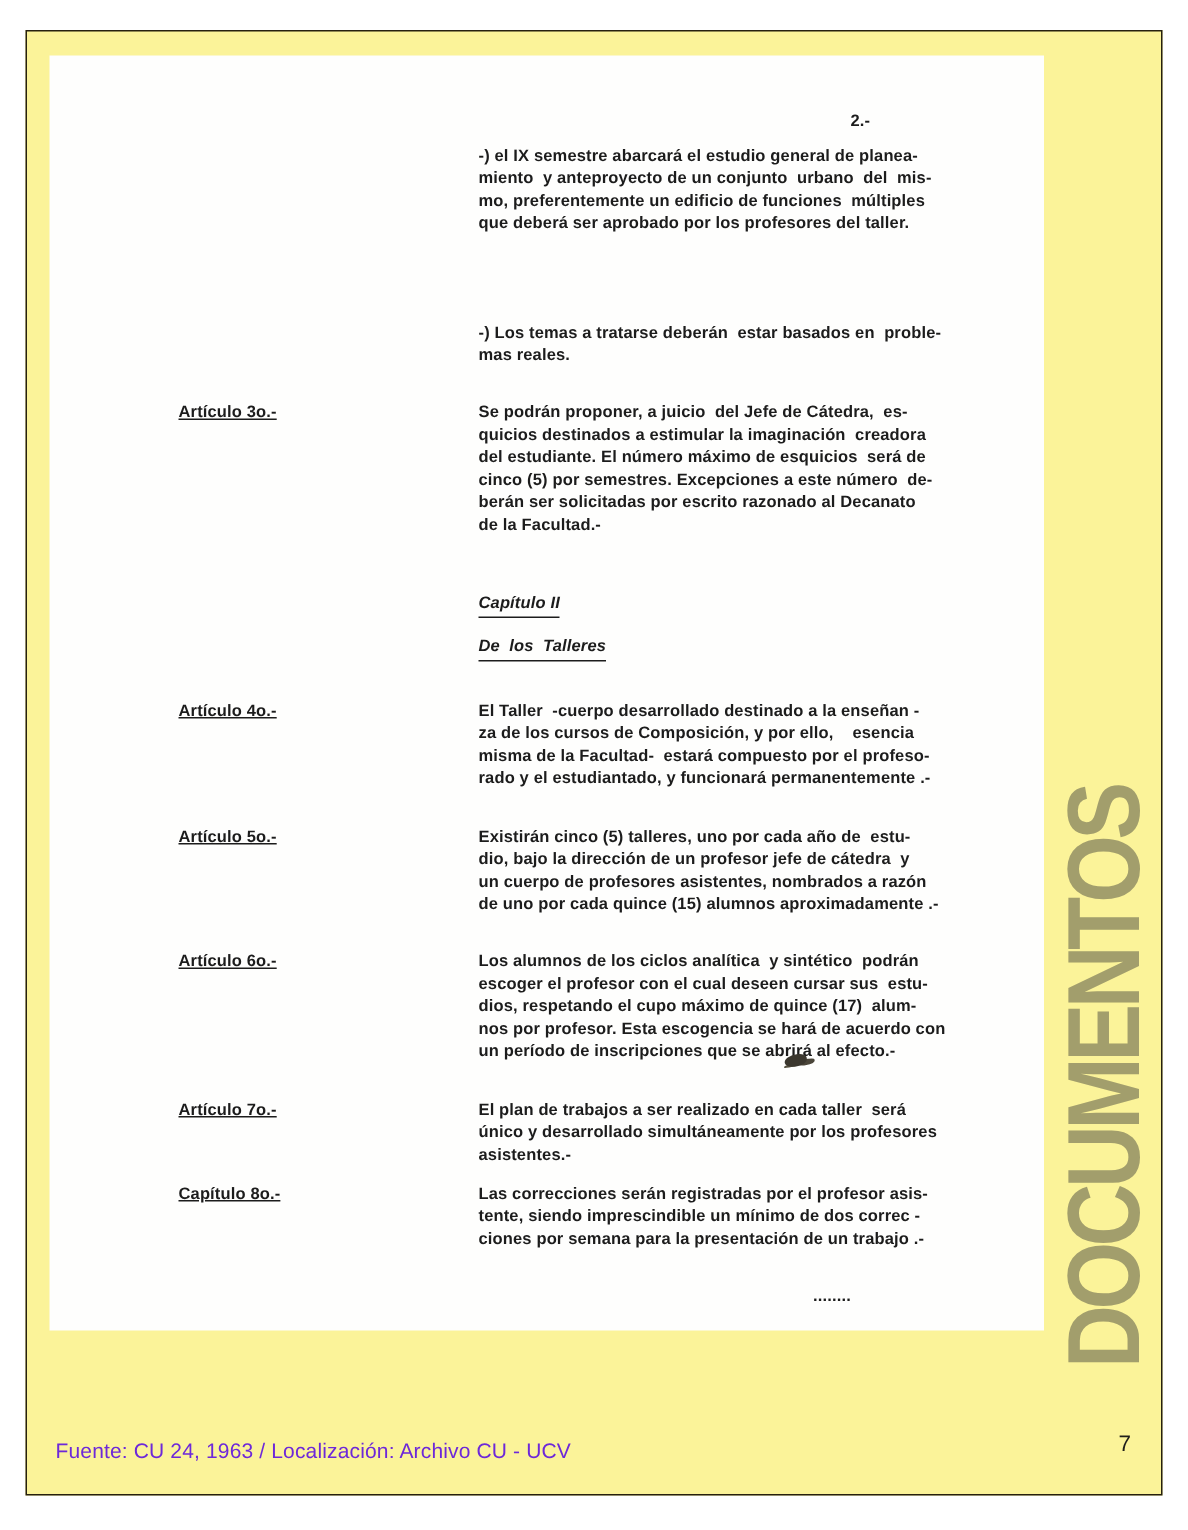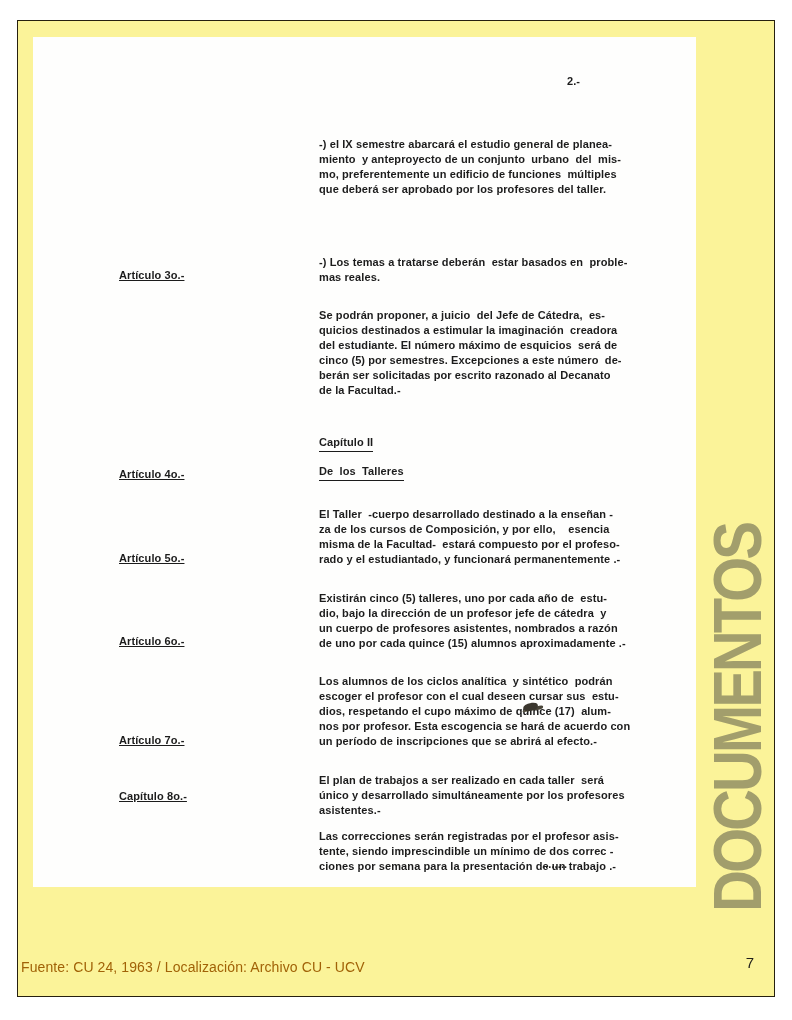--- a/index.html
+++ b/index.html
@@ -16,47 +16,47 @@
 
   .scan {
     position:absolute; left:15px; top:16px; width:663px; height:850px;
     background:#FEFEFD; color:#1C1C1C;
   }
   .scan .t {
     position:absolute; font-weight:bold; font-size:11px; line-height:15px;
     letter-spacing:0.1px; white-space:pre-wrap; color:#1C1C1C;
   }
   .corner-num { left:534px; top:37px; font-size:12px; }
-  .body-col { left:286px; width:352px;margin-top:40px; }
+  .body-col { left:286px; width:352px; }
   .lbl-col  { left:86px; white-space:nowrap;text-decoration:underline; }
   .row { position:absolute; left:0; right:0; height:0; }
   .row .t { top:0; }
   .heading-underline {
-    display:inline-block; border-bottom:1.5px solid #1C1C1C; padding-bottom:1px;
+    display:inline-block; border-bottom:1.5px solid #1C1C1C; padding-bottom:1px;font-style:italic;
   }
   .dots { left:509px; top:820px; letter-spacing:2px; }
 
   .blot {
     position:absolute; left:490px; top:666px; width:15px; height:8px;
     background:#3B372E; border-radius:60% 40% 55% 45%;
     transform:rotate(-8deg);
     box-shadow: 7px 2px 0 -2px #4A4539, -4px 3px 0 -3px #55503F, 12px 4px 0 -4px #6B6652;
   }
 
   .side-label {
     position:absolute; left:499px; top:667px; width:440px; height:60px;
     transform:rotate(-90deg) scaleY(1.18);
     text-align:center; line-height:60px;
     font-size:58px; font-weight:bold; letter-spacing:-3px;
     color:#A29E6C; user-select:none;
   }
 
   .footer-src {
-    position:absolute; left:3px; top:938px;
-    font-size:14px; color:#a16207; letter-spacing:0.1px;
+    position:absolute; left:19px; top:938px;
+    font-size:14px; color:#6d28d9; letter-spacing:0.1px;
   }
   .page-num {
     position:absolute; left:720px; top:933px; width:16px; text-align:right;
     font-size:15px; color:#1F1E1A;
   }
 </style>
 </head>
 <body>
 
 <div class="stage">

